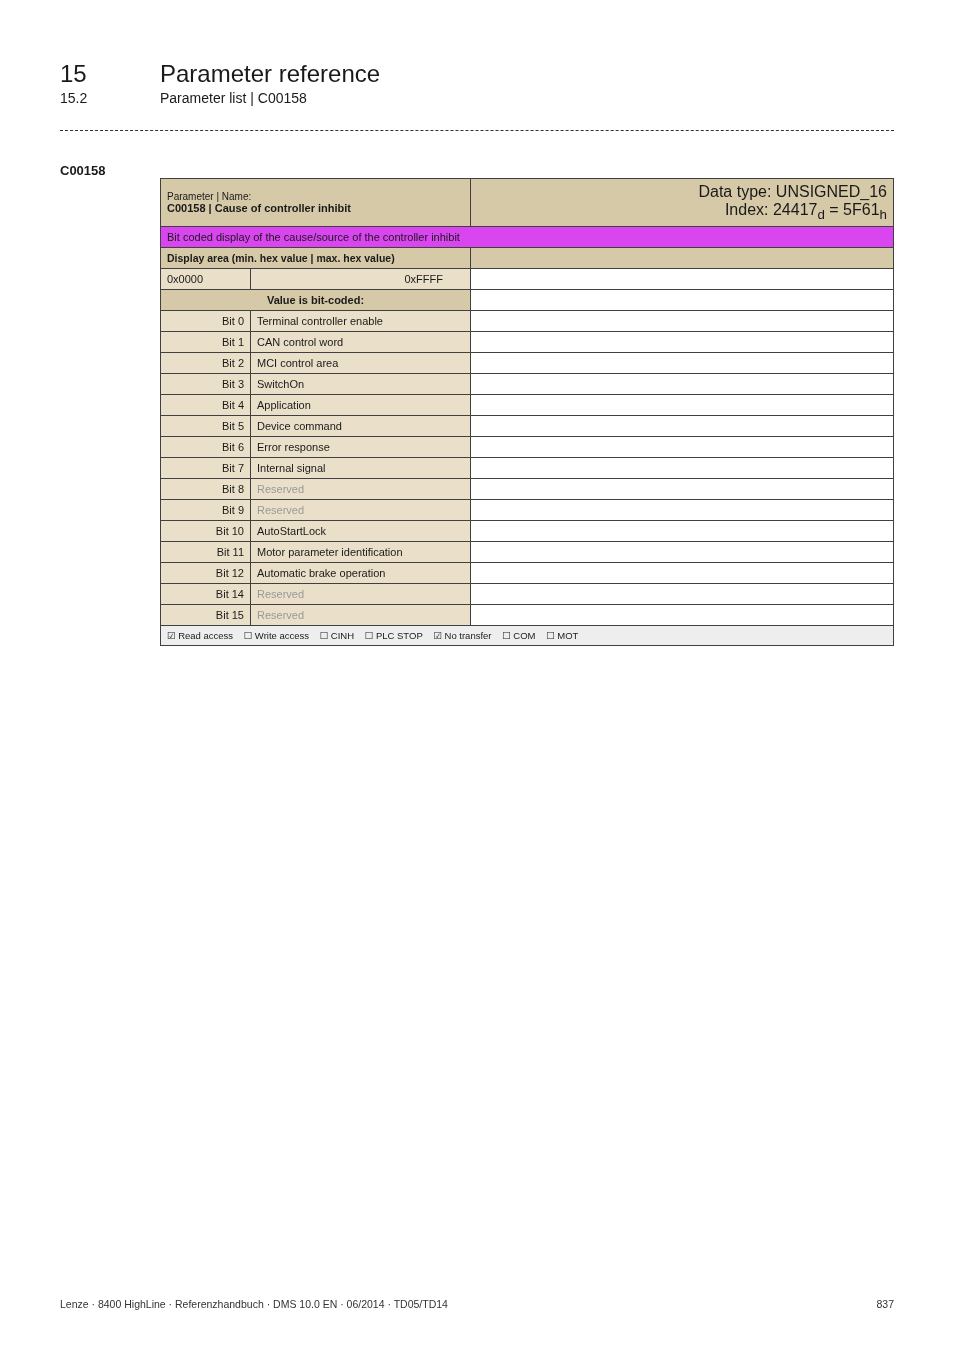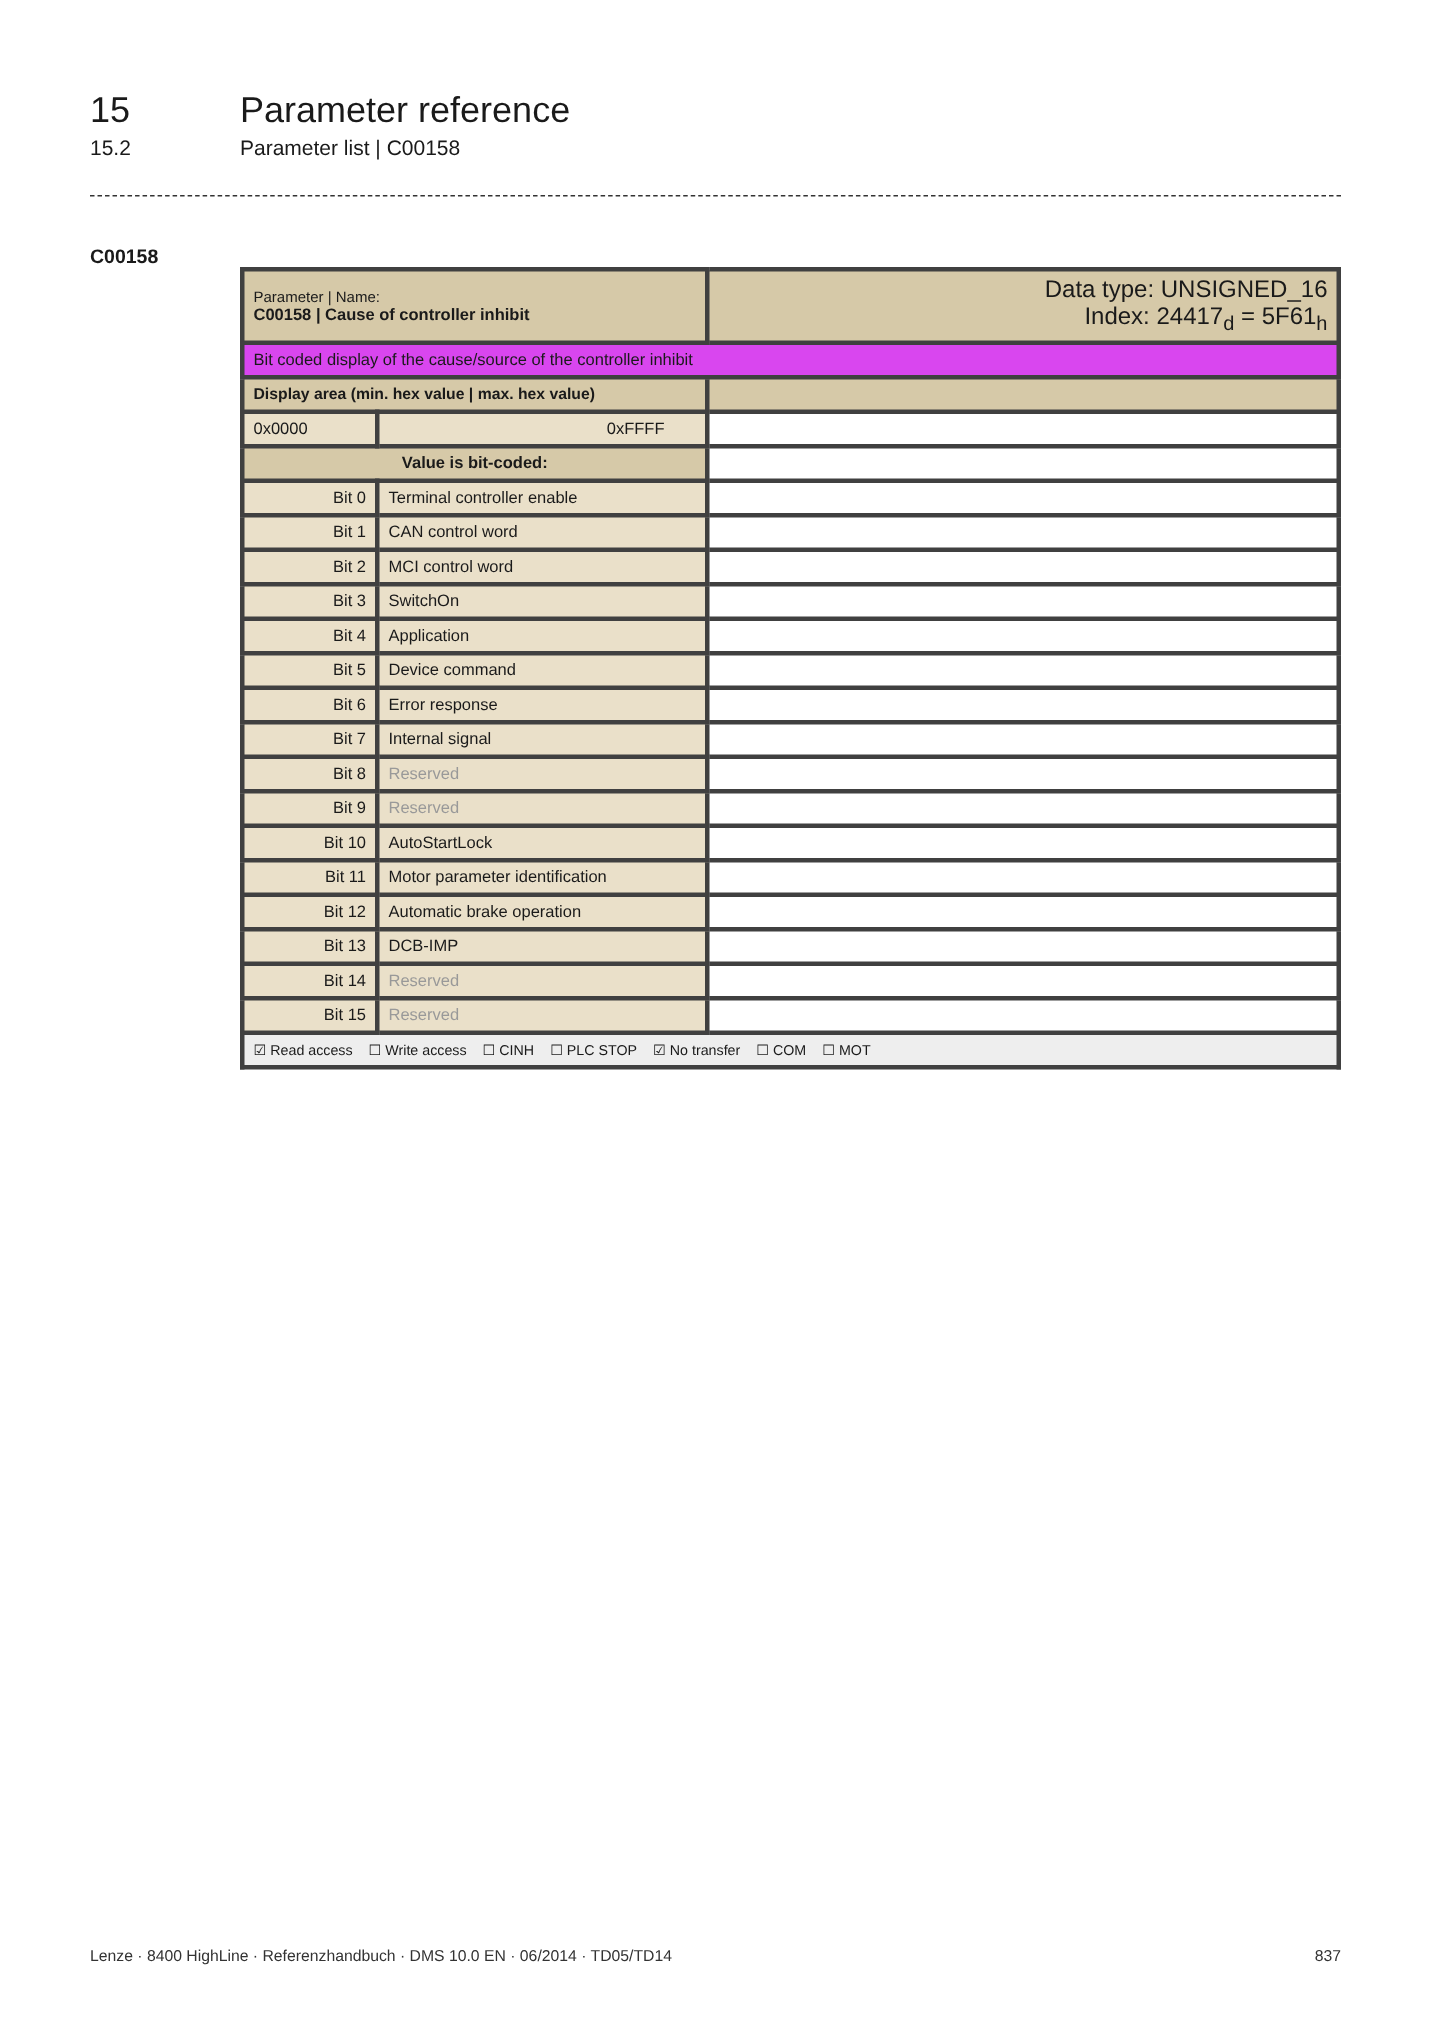--- a/index.html
+++ b/index.html
@@ -53,21 +53,21 @@
     font-size: 13px;
     font-weight: 700;
   }
   .param-table {
     margin-left: 100px;
     width: 734px;
     border-collapse: collapse;
     font-size: 11px;
   }
   .param-table td, .param-table th {
-    border: 3px solid #404040;
+    border: 1px solid #404040;
     padding: 4px 6px;
     vertical-align: middle;
     text-align: left;
   }
   .hdr-row td {
     background: #d6c9a8;
   }
   .hdr-row .pname-label {
     font-size: 10px;
     display: block;
@@ -188,21 +188,21 @@
           <td class="bit-desc">Terminal controller enable</td>
           <td class="bit-empty"></td>
         </tr>
         <tr class="bit-row">
           <td class="bit-label">Bit 1</td>
           <td class="bit-desc">CAN control word</td>
           <td class="bit-empty"></td>
         </tr>
         <tr class="bit-row">
           <td class="bit-label">Bit 2</td>
-          <td class="bit-desc">MCI control word</td>
+          <td class="bit-desc">MCI control area</td>
           <td class="bit-empty"></td>
         </tr>
         <tr class="bit-row">
           <td class="bit-label">Bit 3</td>
           <td class="bit-desc">SwitchOn</td>
           <td class="bit-empty"></td>
         </tr>
         <tr class="bit-row">
           <td class="bit-label">Bit 4</td>
           <td class="bit-desc">Application</td>
@@ -239,25 +239,20 @@
           <td class="bit-empty"></td>
         </tr>
         <tr class="bit-row">
           <td class="bit-label">Bit 11</td>
           <td class="bit-desc">Motor parameter identification</td>
           <td class="bit-empty"></td>
         </tr>
         <tr class="bit-row">
           <td class="bit-label">Bit 12</td>
           <td class="bit-desc">Automatic brake operation</td>
-          <td class="bit-empty"></td>
-        </tr>
-        <tr class="bit-row">
-          <td class="bit-label">Bit 13</td>
-          <td class="bit-desc">DCB-IMP</td>
           <td class="bit-empty"></td>
         </tr>
         <tr class="bit-row">
           <td class="bit-label">Bit 14</td>
           <td class="bit-desc reserved">Reserved</td>
           <td class="bit-empty"></td>
         </tr>
         <tr class="bit-row">
           <td class="bit-label">Bit 15</td>
           <td class="bit-desc reserved">Reserved</td>

